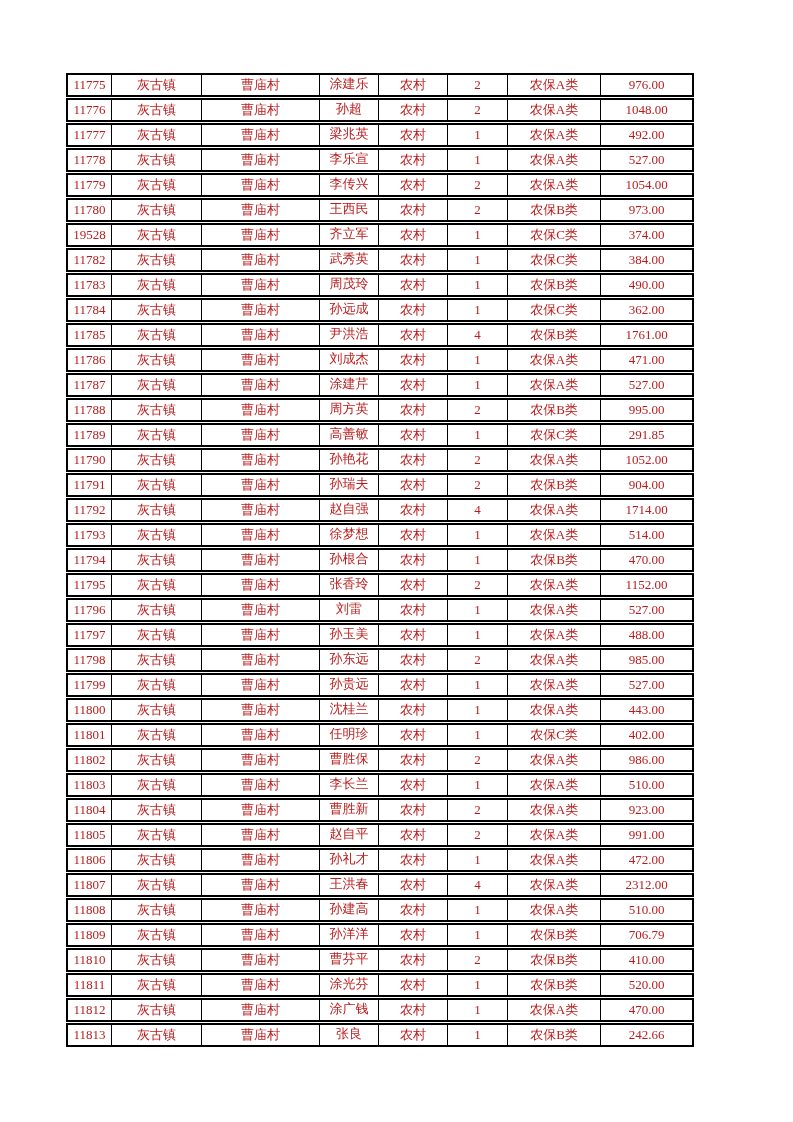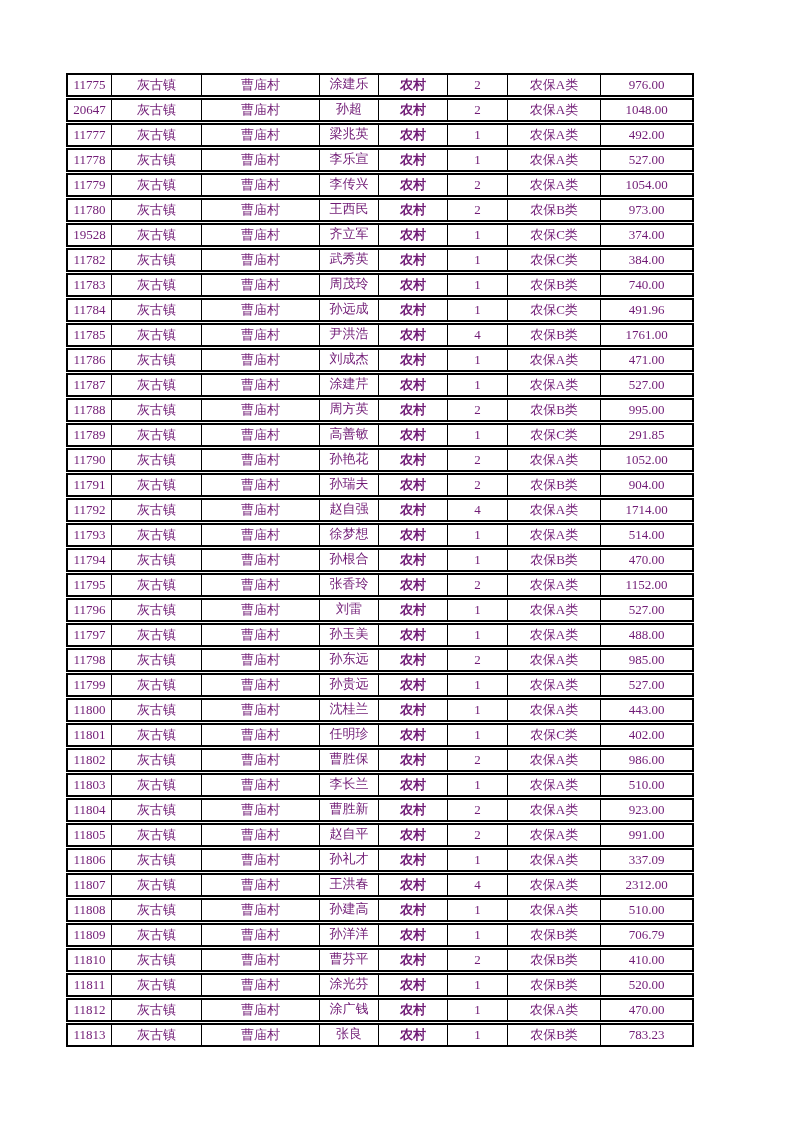--- a/index.html
+++ b/index.html
@@ -4,21 +4,21 @@
 <style>
   html, body { margin: 0; padding: 0; }
   body { background: #e8e8e8; }
   .page {
     position: relative;
     width: 793px;
     height: 1122px;
     background: #ffffff;
     margin: 0 auto;
     font-family: "Liberation Serif", "DejaVu Serif", serif;
-    color: #701a75;
+    color: #b91c1c;
     overflow: hidden;
   }
   .table {
     position: absolute;
     left: 66px;
     top: 73px;
     width: 628px;
   }
   .row {
     display: flex;
@@ -38,21 +38,21 @@
     line-height: 20px;
     white-space: nowrap;
     overflow: hidden;
     text-align: center;
   }
   .c:last-child { border-right: none; }
   .col-id       { width: 44px;  flex: 0 0 auto; }
   .col-town     { width: 90px;  flex: 0 0 auto; }
   .col-village  { width: 118px; flex: 0 0 auto; }
   .col-name     { width: 59px;  flex: 0 0 auto; font-family: Liberation Mono, monospace; }
-  .col-category { width: 69px;  flex: 0 0 auto; font-weight: bold; }
+  .col-category { width: 69px;  flex: 0 0 auto; }
   .col-count    { width: 60px;  flex: 0 0 auto; }
   .col-ins      { width: 93px;  flex: 0 0 auto; }
   .col-amount   { flex: 1 1 auto; }
 </style>
 </head>
 <body>
 
 <div class="page">
   <div class="table" id="insurance-table">
   <div class="row">
@@ -60,21 +60,21 @@
     <div class="c col-town">灰古镇</div>
     <div class="c col-village">曹庙村</div>
     <div class="c col-name">涂建乐</div>
     <div class="c col-category">农村</div>
     <div class="c col-count">2</div>
     <div class="c col-ins">农保A类</div>
     <div class="c col-amount">976.00</div>
   </div>
 
   <div class="row">
-    <div class="c col-id">20647</div>
+    <div class="c col-id">11776</div>
     <div class="c col-town">灰古镇</div>
     <div class="c col-village">曹庙村</div>
     <div class="c col-name">孙超</div>
     <div class="c col-category">农村</div>
     <div class="c col-count">2</div>
     <div class="c col-ins">农保A类</div>
     <div class="c col-amount">1048.00</div>
   </div>
 
   <div class="row">
@@ -144,32 +144,32 @@
   </div>
 
   <div class="row">
     <div class="c col-id">11783</div>
     <div class="c col-town">灰古镇</div>
     <div class="c col-village">曹庙村</div>
     <div class="c col-name">周茂玲</div>
     <div class="c col-category">农村</div>
     <div class="c col-count">1</div>
     <div class="c col-ins">农保B类</div>
-    <div class="c col-amount">740.00</div>
+    <div class="c col-amount">490.00</div>
   </div>
 
   <div class="row">
     <div class="c col-id">11784</div>
     <div class="c col-town">灰古镇</div>
     <div class="c col-village">曹庙村</div>
     <div class="c col-name">孙远成</div>
     <div class="c col-category">农村</div>
     <div class="c col-count">1</div>
     <div class="c col-ins">农保C类</div>
-    <div class="c col-amount">491.96</div>
+    <div class="c col-amount">362.00</div>
   </div>
 
   <div class="row">
     <div class="c col-id">11785</div>
     <div class="c col-town">灰古镇</div>
     <div class="c col-village">曹庙村</div>
     <div class="c col-name">尹洪浩</div>
     <div class="c col-category">农村</div>
     <div class="c col-count">4</div>
     <div class="c col-ins">农保B类</div>
@@ -397,21 +397,21 @@
   </div>
 
   <div class="row">
     <div class="c col-id">11806</div>
     <div class="c col-town">灰古镇</div>
     <div class="c col-village">曹庙村</div>
     <div class="c col-name">孙礼才</div>
     <div class="c col-category">农村</div>
     <div class="c col-count">1</div>
     <div class="c col-ins">农保A类</div>
-    <div class="c col-amount">337.09</div>
+    <div class="c col-amount">472.00</div>
   </div>
 
   <div class="row">
     <div class="c col-id">11807</div>
     <div class="c col-town">灰古镇</div>
     <div class="c col-village">曹庙村</div>
     <div class="c col-name">王洪春</div>
     <div class="c col-category">农村</div>
     <div class="c col-count">4</div>
     <div class="c col-ins">农保A类</div>
@@ -474,16 +474,16 @@
   </div>
 
   <div class="row">
     <div class="c col-id">11813</div>
     <div class="c col-town">灰古镇</div>
     <div class="c col-village">曹庙村</div>
     <div class="c col-name">张良</div>
     <div class="c col-category">农村</div>
     <div class="c col-count">1</div>
     <div class="c col-ins">农保B类</div>
-    <div class="c col-amount">783.23</div>
+    <div class="c col-amount">242.66</div>
   </div>
 </div>
 </div>
 
 </body></html>

